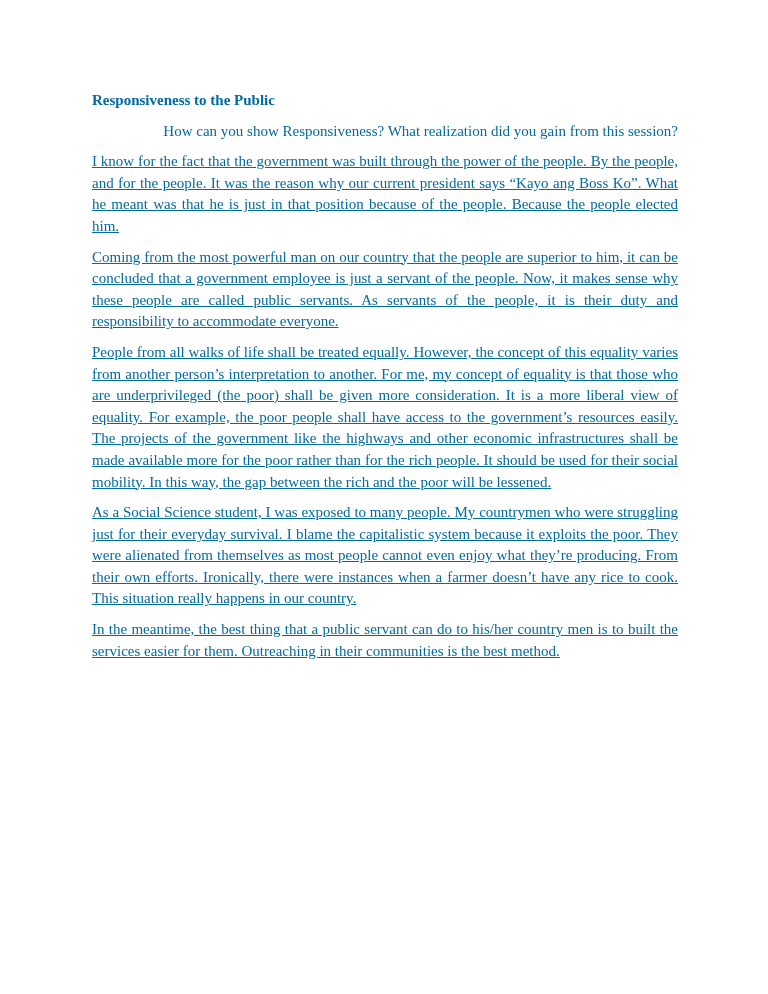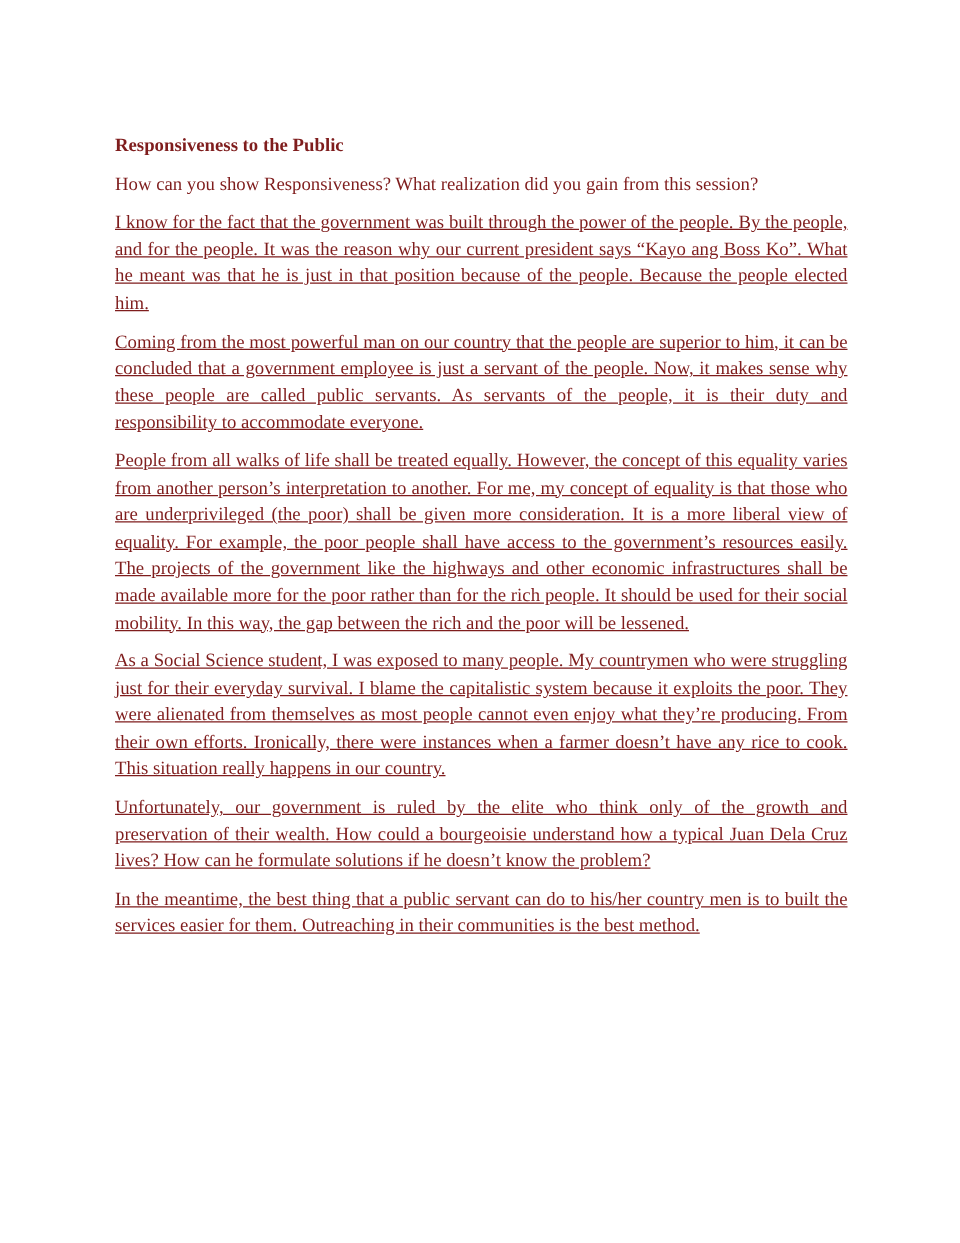--- a/index.html
+++ b/index.html
@@ -9,36 +9,36 @@
   }
   body {
     width: 768px;
     height: 994px;
     position: relative;
     overflow: hidden;
   }
   .page {
     position: absolute;
     left: 92px;
-    top: 107px;
+    top: 90px;
     width: 586px;
     font-family: "Liberation Serif", "DejaVu Serif", serif;
     font-size: 15px;
     line-height: 21.6px;
-    color: #7f1d1d;
+    color: #0369a1;
   }
   .doc-title {
     font-size: 15px;
     font-weight: bold;
     margin: 0 0 9px 0;
     text-align: left;
   }
   .doc-question {
     margin: 0 0 9px 0;
-    text-align: left;
+    text-align: right;
   }
   .doc-para {
     margin: 0 0 9px 0;
     text-align: justify;
     text-decoration: underline;
   }
 </style>
 </head>
 <body>
 
@@ -49,16 +49,15 @@
 
   <p class="doc-para">I know for the fact that the government was built through the power of the people. By the people, and for the people. It was the reason why our current president says “Kayo ang Boss Ko”. What he meant was that he is just in that position because of the people. Because the people elected him.</p>
 
   <p class="doc-para">Coming from the most powerful man on our country that the people are superior to him, it can be concluded that a government employee is just a servant of the people. Now, it makes sense why these people are called public servants. As servants of the people, it is their duty and responsibility to accommodate everyone.</p>
 
   <p class="doc-para">People from all walks of life shall be treated equally. However, the concept of this equality varies from another person’s interpretation to another. For me, my concept of equality is that those who are underprivileged (the poor) shall be given more consideration. It is a more liberal view of equality. For example, the poor people shall have access to the government’s resources easily. The projects of the government like the highways and other economic infrastructures shall be made available more for the poor rather than for the rich people. It should be used for their social mobility. In this way, the gap between the rich and the poor will be lessened.</p>
 
 
   <p class="doc-para">As a Social Science student, I was exposed to many people. My countrymen who were struggling just for their everyday survival. I blame the capitalistic system because it exploits the poor. They were alienated from themselves as most people cannot even enjoy what they’re producing. From their own efforts. Ironically, there were instances when a farmer doesn’t have any rice to cook. This situation really happens in our country.</p>
 
-  <p class="doc-para">Unfortunately, our government is ruled by the elite who think only of the growth and preservation of their wealth. How could a bourgeoisie understand how a typical Juan Dela Cruz lives? How can he formulate solutions if he doesn’t know the problem?</p>
 
   <p class="doc-para">In the meantime, the best thing that a public servant can do to his/her country men is to built the services easier for them. Outreaching in their communities is the best method.</p>
 </div>
 
 </body></html>

